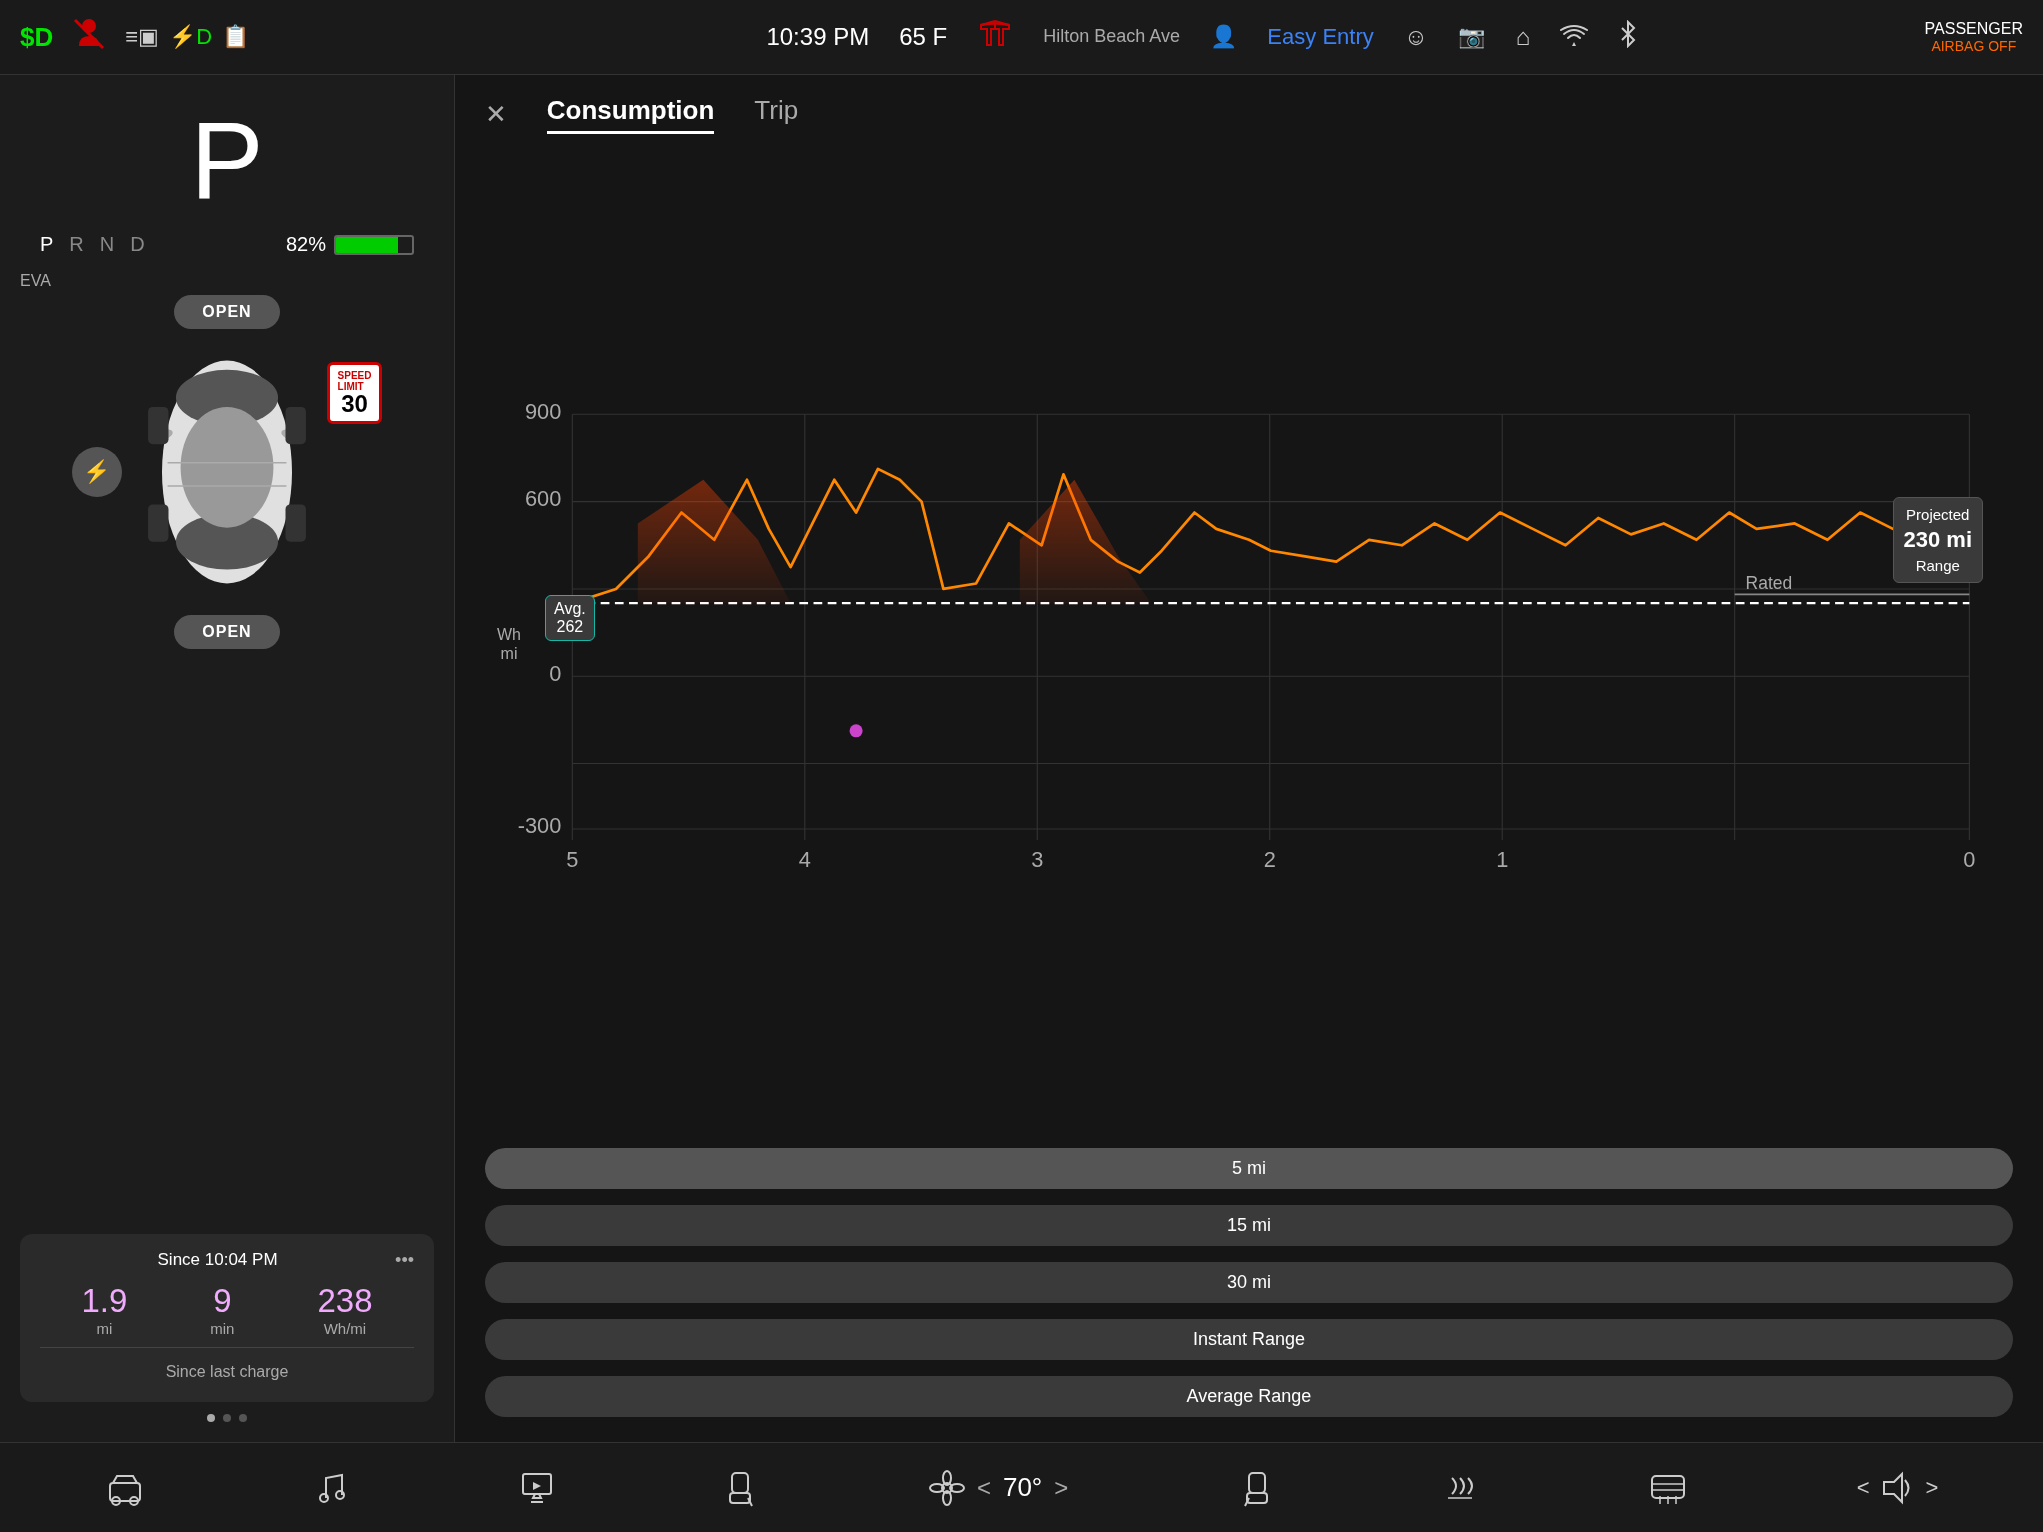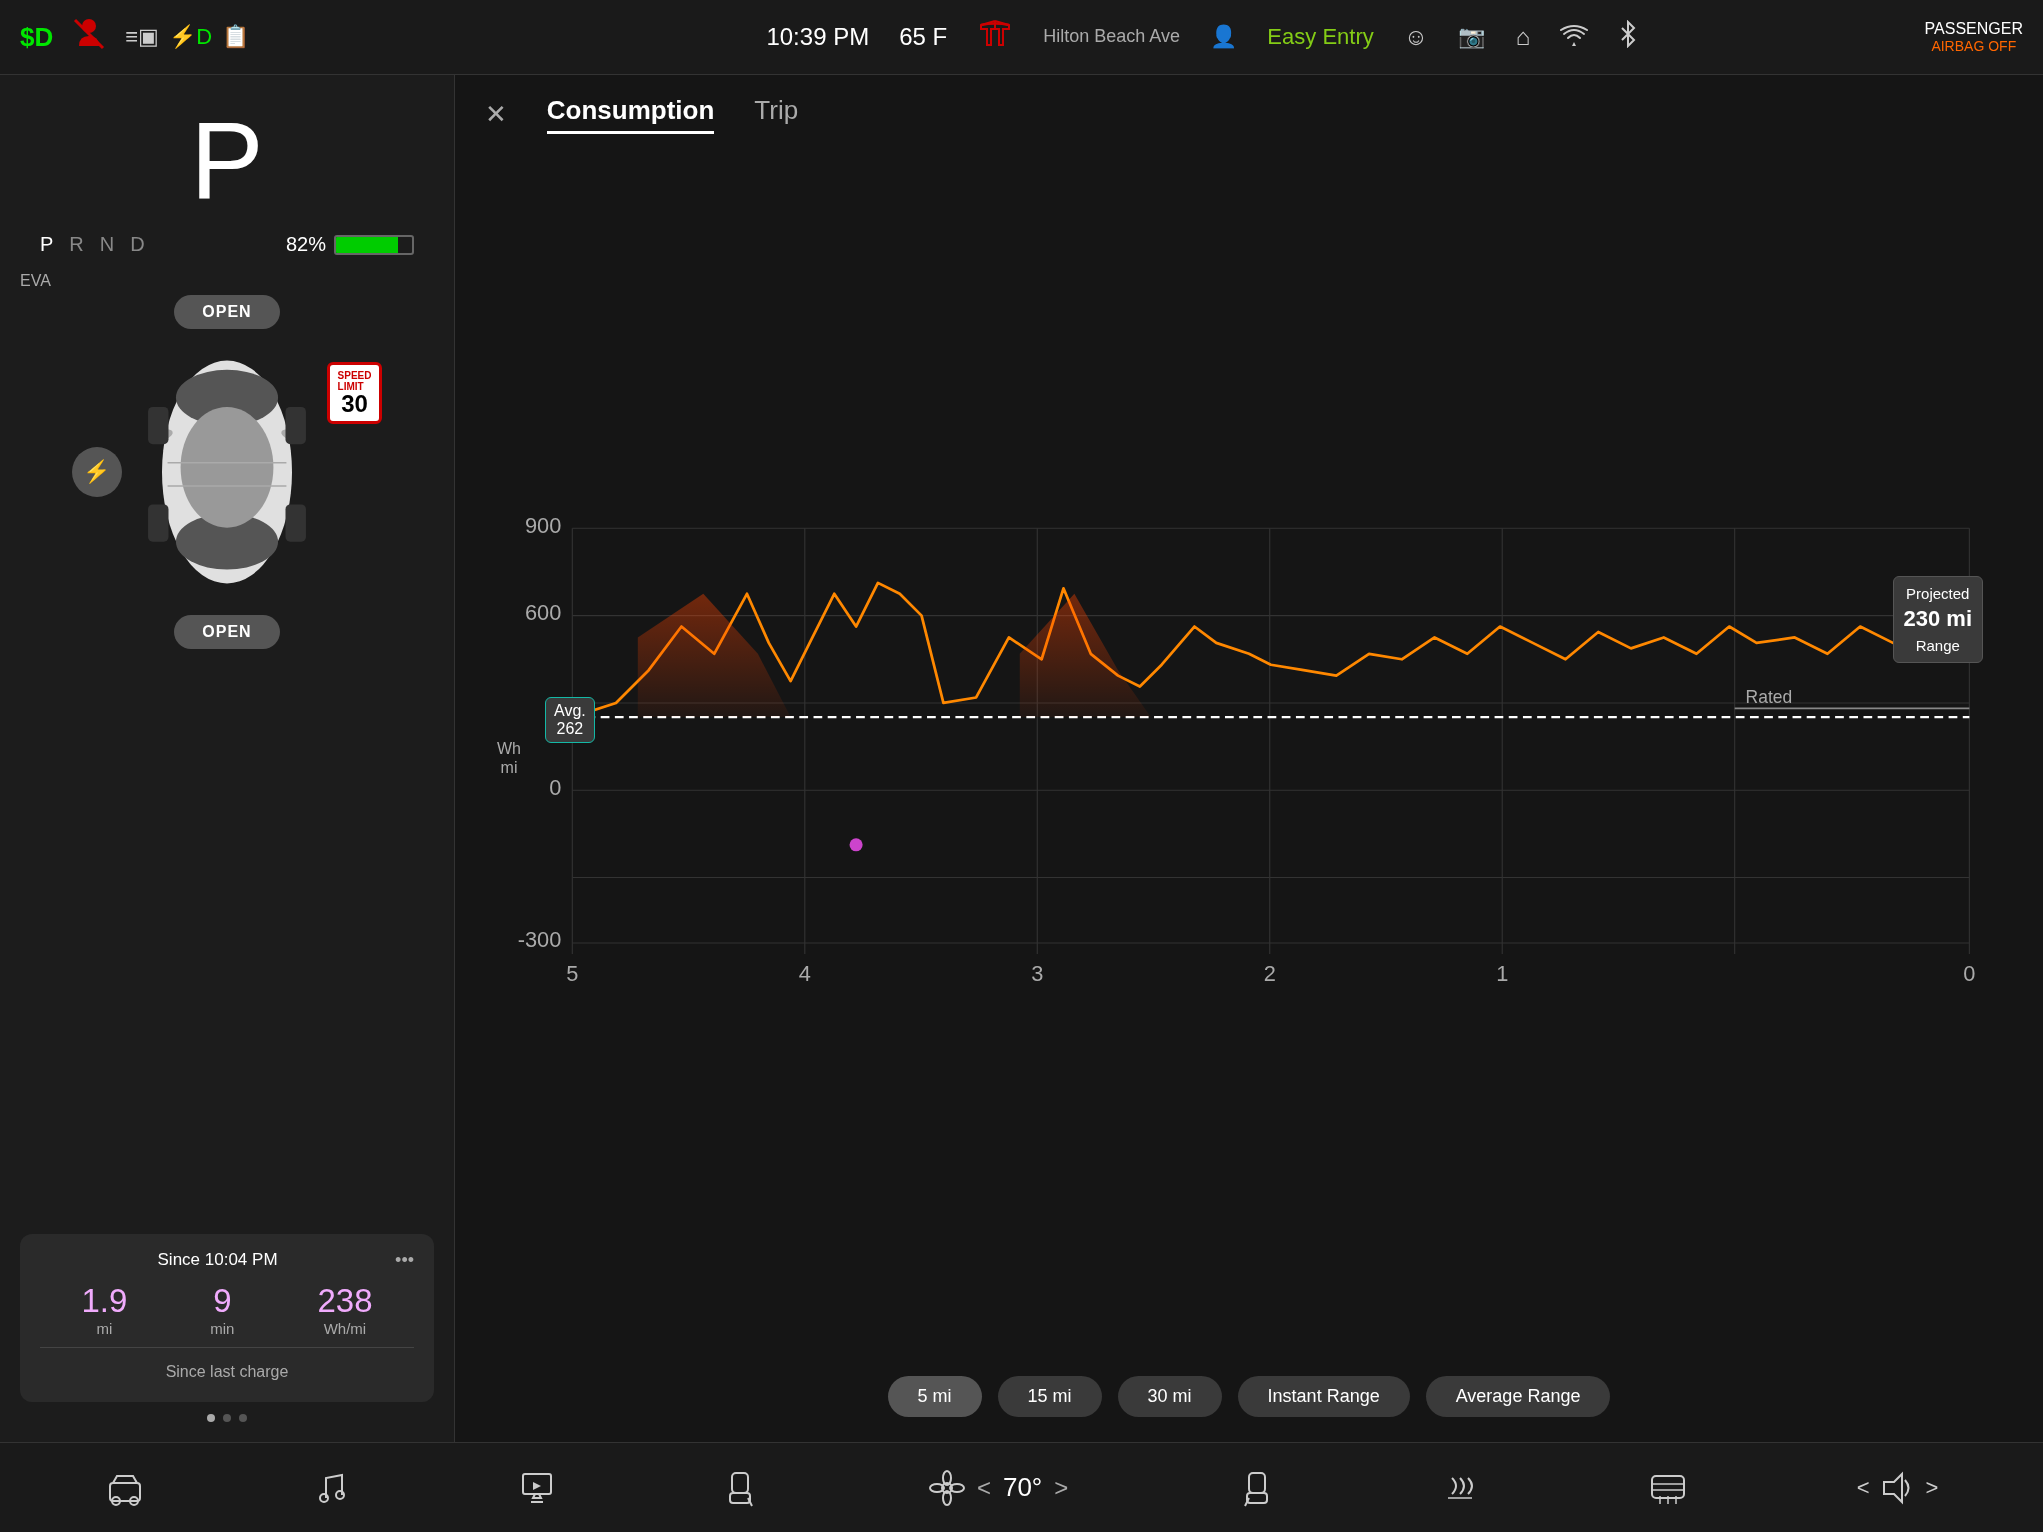--- a/index.html
+++ b/index.html
@@ -67,21 +67,21 @@
       font-size: 28px;
       font-weight: bold;
     }
     .status-street {
       color: #aaa;
       font-size: 18px;
       max-width: 160px;
       line-height: 1.2;
     }
     .easy-entry {
-      color: #84cc16;
+      color: #3b82f6;
       font-size: 22px;
       display: flex;
       align-items: center;
       gap: 8px;
     }
     .status-right {
       display: flex;
       align-items: center;
       gap: 14px;
     }
@@ -398,20 +398,21 @@
       text-align: center;
       line-height: 1.4;
     }
 
     
     .chart-controls {
       display: flex;
       justify-content: center;
       gap: 16px;
       padding: 15px 0 5px;
+      flex-direction: column;
     }
     .ctrl-btn {
       background: #3a3a3a;
       color: #fff;
       border: none;
       border-radius: 25px;
       padding: 10px 30px;
       font-size: 18px;
       cursor: pointer;
     }

